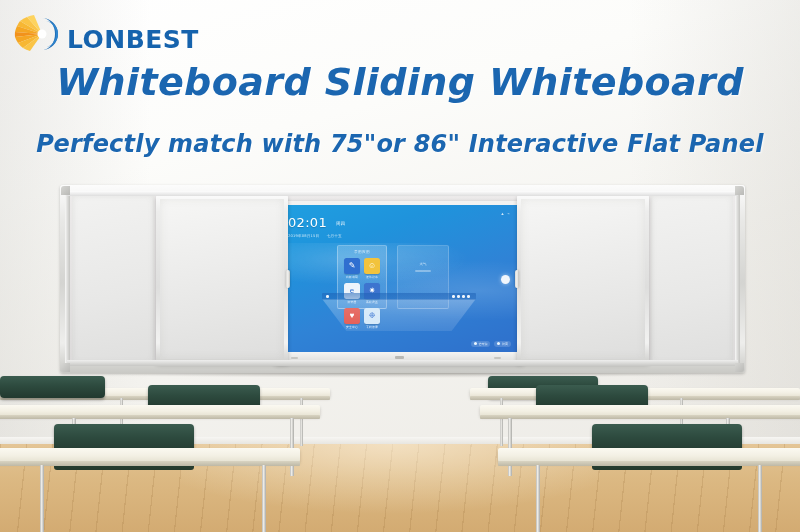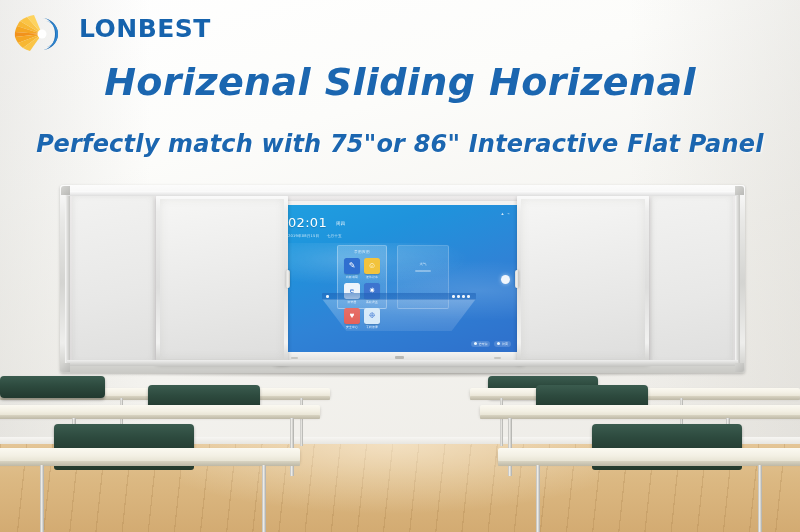--- a/index.html
+++ b/index.html
@@ -37,21 +37,21 @@
         rgba(150,108,54,.20) 0px, rgba(150,108,54,.20) 1.2px,
         rgba(0,0,0,0) 1.2px, rgba(0,0,0,0) 26px),
       linear-gradient(180deg,#e4c596 0%,#dcb983 38%,#d3ab72 100%);
   }
   .floor-glow{
     position:absolute;left:180px;top:444px;width:420px;height:88px;
     background:radial-gradient(ellipse 260px 70px at 50% 0%,rgba(255,246,228,.55),rgba(255,246,228,0));
   }
 
   
-  .logo-wrap{position:absolute;left:12px;top:14px;display:flex;align-items:flex-start;gap:15px;}
+  .logo-wrap{position:absolute;left:12px;top:14px;display:flex;align-items:flex-end;gap:3px;}
   .logo-mark{position:relative;width:52px;height:40px;}
   .logo-text{
     font-family:"DejaVu Sans",sans-serif;font-weight:bold;font-size:25px;
     letter-spacing:.5px;color:#1663ad;
     text-shadow:0 1px 0 rgba(255,255,255,.6);
   }
   .headline{
     position:absolute;left:0;top:60px;width:800px;text-align:center;
     font-family:"DejaVu Sans",sans-serif;
     font-style:italic;font-weight:bold;font-size:38px;letter-spacing:.4px;
@@ -303,21 +303,21 @@
           <path d="M30 20 L15 3 A26 26 0 0 1 22 1 Z" fill="#fdd35e"></path>
         </g>
         <path d="M30 4 A16 16 0 1 1 30 36 A13 16 0 0 0 30 4 Z" fill="#1f6fb8"></path>
         <path d="M33 7 A13 13 0 1 1 33 33 A11 13 0 0 0 33 7 Z" fill="#2f86cf"></path>
         <circle cx="30" cy="20" r="4.5" fill="#ffffff"></circle>
       </svg>
     </span>
     <span class="logo-text">LONBEST</span>
   </div>
 
-  <div class="headline">Horizenal Sliding Horizenal</div>
+  <div class="headline">Whiteboard Sliding Whiteboard</div>
   <div class="subhead">Perfectly match with 75"or 86" Interactive Flat Panel</div>
 
   <div class="wb-shadow"></div>
   <div class="wb">
     <div class="wb-frame"></div>
     <div class="wb-inner"></div>
     <div class="wb-back"></div>
 
     <div class="panel-fixed panel-fl"></div>
     <div class="panel-fixed panel-fr"></div>

